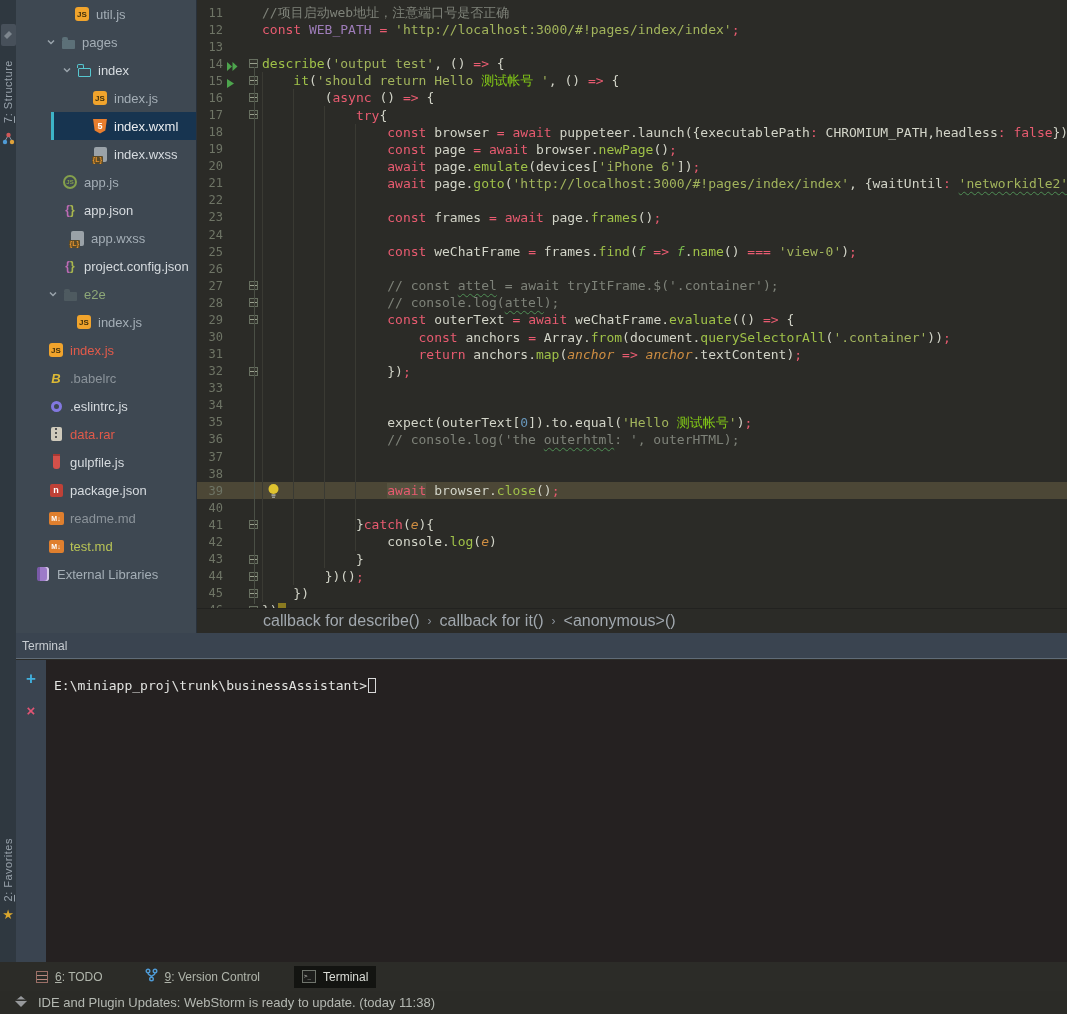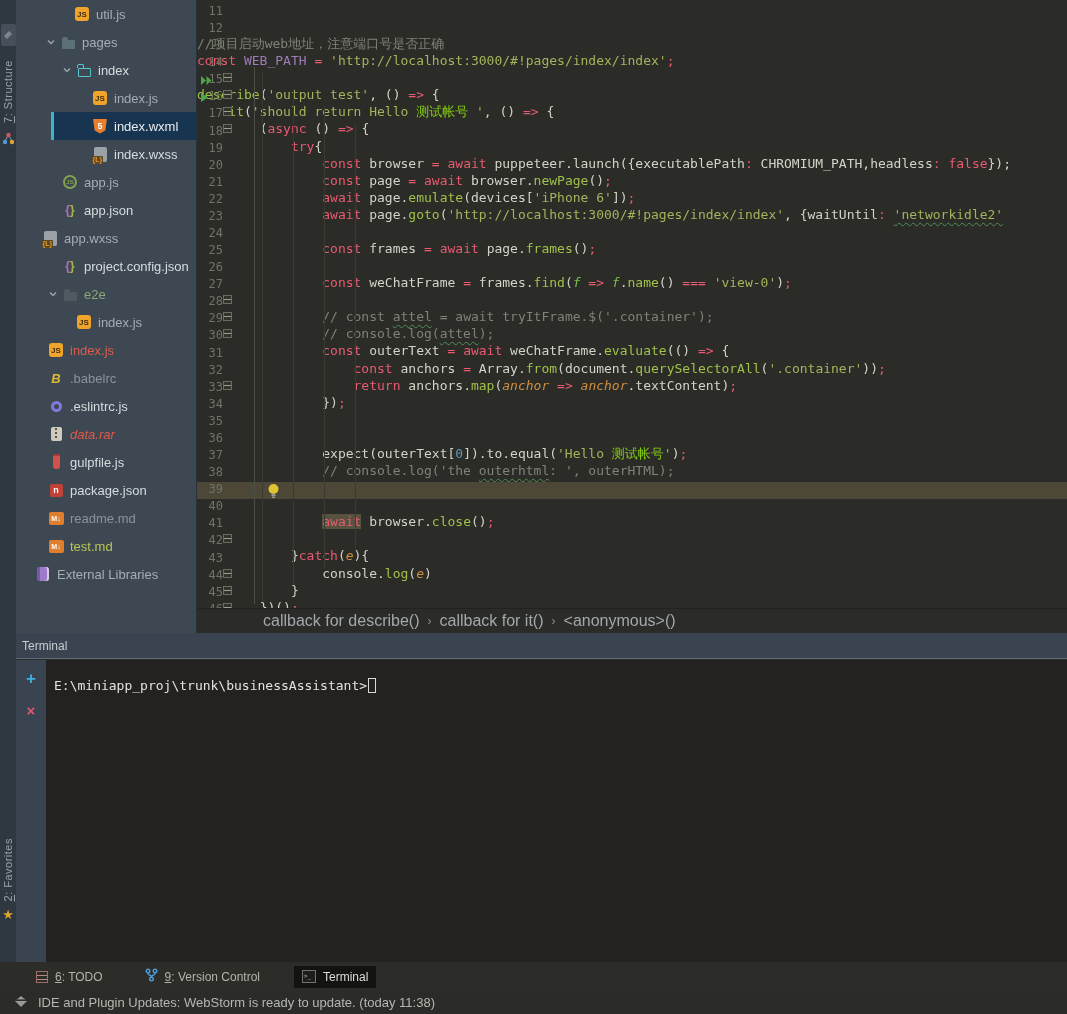--- a/index.html
+++ b/index.html
@@ -72,21 +72,21 @@
                  border:1.5px solid #56c7d0;border-bottom:none;border-radius:2px 2px 0 0;}
   .ic-ff{position:relative;width:13px;height:9px;background:#5c7078;border-radius:1px;margin-top:4px;}
   .ic-ff::before{content:'';position:absolute;top:-3px;left:0;width:6px;height:3px;background:#5c7078;
                  border-radius:2px 2px 0 0;}
   .ic-fd{position:relative;width:13px;height:9px;background:#4e5a60;border-radius:1px;margin-top:4px;}
   .ic-fd::before{content:'';position:absolute;top:-3px;left:0;width:6px;height:3px;background:#4e5a60;
                  border-radius:2px 2px 0 0;}
 
   
   #code{position:relative;padding-top:4px;}
-  .line{display:flex;height:17.08px;position:relative;flex-direction:column;}
+  .line{display:flex;height:17.08px;align-items:center;position:relative;}
   .line.hl{background:#4c4736;}
   .ln{width:26px;text-align:right;color:#6f7566;font-family:"DejaVu Sans Mono",monospace;
       font-size:12px;flex-shrink:0;}
   .mk{width:39px;height:100%;position:relative;flex-shrink:0;}
   .mk .run{position:absolute;left:3px;top:3px;}
   .mk .fold{position:absolute;right:4px;top:4px;width:9px;height:9px;border:1px solid #676f60;
             background:linear-gradient(#32322c 3px,#9aa08e 3px,#9aa08e 4px,#32322c 4px);}
   .code-text{font-family:"DejaVu Sans Mono",monospace;font-size:13px;white-space:pre;line-height:17px;}
   .sg-kw{color:#e85b70}
   .sg-kwh{color:#e85b70;background:#56523f;}
@@ -215,21 +215,21 @@
         </div>
         <div class="trow" style="padding-left: 44px;">
           <span class="icw">
             <span class="ic ic-json">
               <b>{</b>
               <s>}</s>
             </span>
           </span>
           <span class="c-bright" style="margin-left: 4px;">app.json</span>
         </div>
-        <div class="trow" style="padding-left: 24px;">
+        <div class="trow" style="padding-left: 51px;">
           <span class="icw">
             <span class="ic ic-doc">
               <b>{L}</b>
             </span>
           </span>
           <span class="c-default" style="margin-left: 4px;">app.wxss</span>
         </div>
         <div class="trow" style="padding-left: 44px;">
           <span class="icw">
             <span class="ic ic-json">
@@ -271,21 +271,21 @@
         <div class="trow" style="padding-left: 30px;">
           <span class="icw">
             <span class="ic ic-eslint"></span>
           </span>
           <span class="c-bright" style="margin-left: 4px;">.eslintrc.js</span>
         </div>
         <div class="trow" style="padding-left: 30px;">
           <span class="icw">
             <span class="ic ic-rar"></span>
           </span>
-          <span class="c-red" style="margin-left: 4px; font-style: italic;">data.rar</span>
+          <span class="c-red" style="margin-left: 4px;">data.rar</span>
         </div>
         <div class="trow" style="padding-left: 30px;">
           <span class="icw">
             <span class="ic ic-gulp"></span>
           </span>
           <span class="c-bright" style="margin-left: 4px;">gulpfile.js</span>
         </div>
         <div class="trow" style="padding-left: 30px;">
           <span class="icw">
             <span class="ic ic-npm">n</span>

